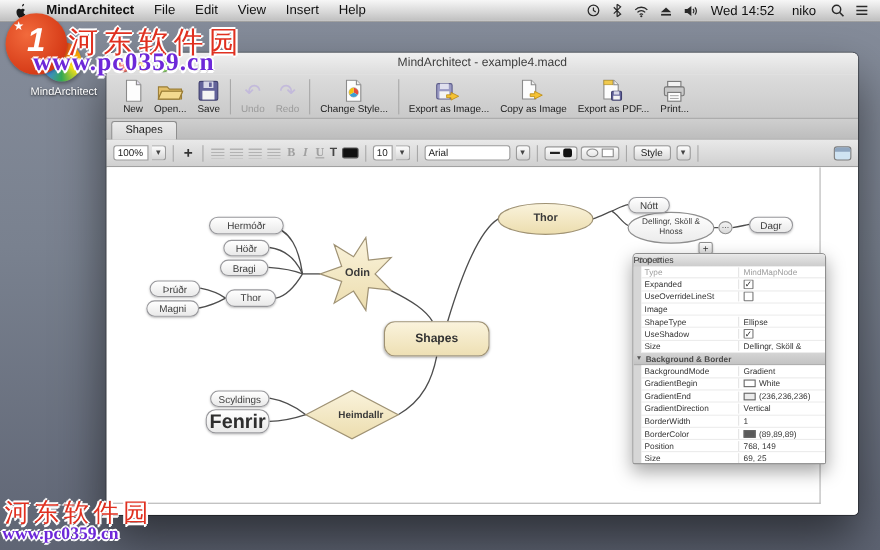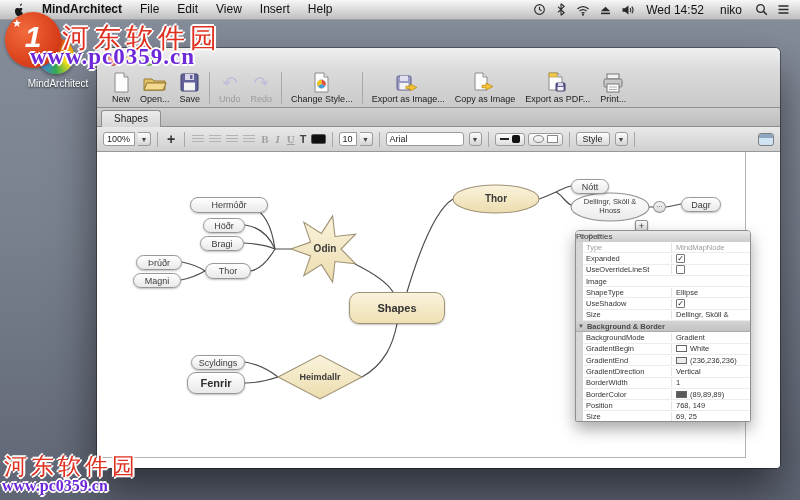--- a/index.html
+++ b/index.html
@@ -101,21 +101,21 @@
     background:#8fa6c0;border-radius:2px 2px 0 0;}
   
   .content{position:absolute;left:0;top:104px;width:683px;height:316px;background:#fff;
     border-radius:0 0 4px 4px;overflow:hidden;}
   .page{position:absolute;left:2px;top:0;width:646px;height:305px;
     border-right:1px solid #b3b3b3;border-bottom:1px solid #b3b3b3;}
   .connsvg{position:absolute;left:0;top:0;}
   .node{position:absolute;box-sizing:border-box;border:1px solid #97979b;border-radius:8px;
     background:linear-gradient(180deg,#ffffff,#e9e9e9);box-shadow:0 1px 2px rgba(0,0,0,.25);
     display:flex;align-items:center;justify-content:center;font-size:9px;color:#3c3c3c;white-space:nowrap;}
-  .node.big{font-size:11px;font-weight:bold;color:#2e2e2e;border-radius:9px;}
+  .node.big{font-size:18px;font-weight:bold;color:#2e2e2e;border-radius:9px;}
   .node.cream{background:linear-gradient(180deg,#faf3dc,#eee0b4);border-color:#9f9274;
     font-size:11px;font-weight:bold;color:#333;border-radius:10px;}
   .shapelabel{position:absolute;text-align:center;color:#3a3a3a;font-weight:bold;}
   .dots{position:absolute;box-sizing:border-box;border:1px solid #8f8f8f;border-radius:50%;
     background:linear-gradient(180deg,#f3f3f3,#d9d9d9);display:flex;align-items:center;justify-content:center;
     font-size:8px;color:#555;line-height:4px;padding-bottom:4px;}
   .addbtn{position:absolute;box-sizing:border-box;border:1px solid #8f8f8f;border-radius:2px;
     background:linear-gradient(180deg,#fafafa,#dcdcdc);box-shadow:0 1px 2px rgba(0,0,0,.3);
     display:flex;align-items:center;justify-content:center;font-size:9px;color:#333;}
   
@@ -212,20 +212,21 @@
 </div>
 
 <div class="deskicon"></div>
 <div class="desklabel">MindArchitect</div>
 
 <div class="window">
   <div class="titlebar">
     <span class="tl red"></span>
     <span class="tl yel"></span>
     <span class="tl grn"></span>
+    <div class="title">MindArchitect - example4.macd</div>
   </div>
 
   <div class="toolbar">
     <div class="titem">
       <span class="ticon">
         <svg width="17" height="21" viewBox="0 0 17 21">
             <path d="M2 1h9l4 4v15H2z" fill="#fdfdfd" stroke="#8a8a8a"></path>
             <path d="M11 1v4h4" fill="#e6e0f0" stroke="#8a8a8a"></path>
           </svg>
       </span>
@@ -399,39 +400,39 @@
         <path d="M148,231 C160,231 172,228 181,225"></path>
       </g>
       <g stroke="#9f9274" stroke-width="1.1">
         <polygon points="235.6,63.9 238,84.5 258.6,82.2 244,97 258.6,111.8 238,109.5 235.6,130.2 224.4,112.6 206.8,123.6 213.6,103.9 194,97 213.6,90.1 206.8,70.4 224.4,81.4" fill="url(#cream)"></polygon>
         <ellipse cx="399" cy="47" rx="43" ry="14" fill="url(#cream)"></ellipse>
         <polygon points="181,225 223,203 265,225 223,247" fill="url(#cream)"></polygon>
         <ellipse cx="513" cy="55" rx="39" ry="14" fill="url(#whiteg)" stroke="#8f8f8f"></ellipse>
       </g>
     </svg>
 
-    <div class="node" style="left:93px;top:45px;width:78px;height:16px;">Hermóðr</div>
+    <div class="node" style="left:93px;top:45px;width:68px;height:16px;">Hermóðr</div>
     <div class="node" style="left:106px;top:66px;width:42px;height:15px;">Höðr</div>
     <div class="node" style="left:103px;top:84px;width:44px;height:15px;">Bragi</div>
     <div class="node" style="left:39px;top:103px;width:46px;height:15px;">Þrúðr</div>
     <div class="node" style="left:36px;top:121px;width:48px;height:15px;">Magni</div>
     <div class="node" style="left:108px;top:111px;width:46px;height:16px;">Thor</div>
     <div class="node cream" style="left:252px;top:140px;width:96px;height:32px;">Shapes</div>
     <div class="node" style="left:474px;top:27px;width:38px;height:15px;">Nótt</div>
     <div class="node" style="left:584px;top:45px;width:40px;height:15px;text-align:center;">Dagr</div>
     <div class="node" style="left:94px;top:203px;width:54px;height:15px;">Scyldings</div>
     <div class="node big" style="left:90px;top:220px;width:58px;height:22px;">Fenrir</div>
 
     <div class="shapelabel" style="left:198px;top:91px;width:60px;font-size:10px;">Odin</div>
     <div class="shapelabel" style="left:369px;top:41px;width:60px;font-size:10px;">Thor</div>
     <div class="shapelabel" style="left:473px;top:46px;width:80px;font-size:7.5px;font-weight:normal;line-height:8.5px;">
       <div>Dellingr, Sköll &amp;</div>
       <div>Hnoss</div>
     </div>
-    <div class="shapelabel" style="left:183px;top:220px;width:80px;font-size:9px;">Heimdallr</div>
+    <div class="shapelabel" style="left:191px;top:220px;width:80px;font-size:9px;">Heimdallr</div>
 
     <div class="dots" style="left:556px;top:49px;width:13px;height:12px;">...</div>
     <div class="addbtn" style="left:538px;top:68px;width:13px;height:11px;">+</div>
 
     <div class="props">
       <div class="ptitle">
         <span class="pdot" style="left:4px;"></span>
         <span class="pdot" style="left:12px;"></span>
         <span class="pdot" style="left:20px;"></span>
         <span class="cap">Properties</span>

